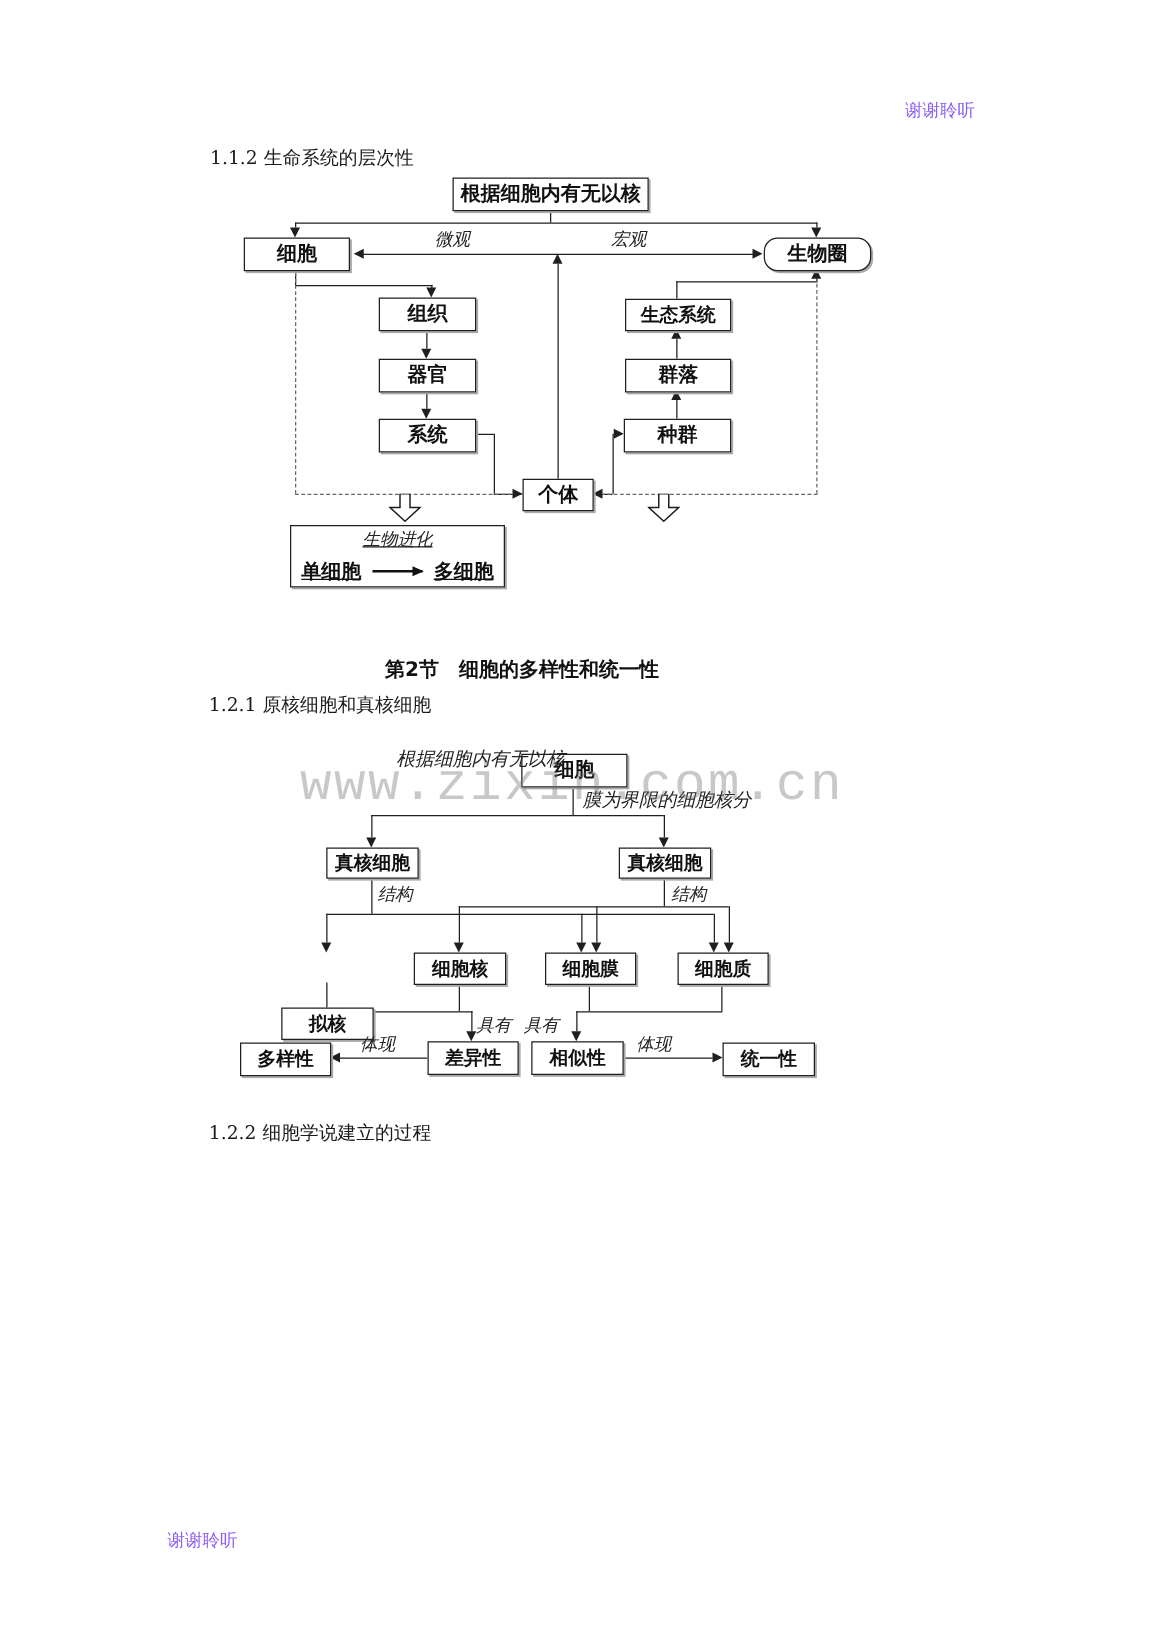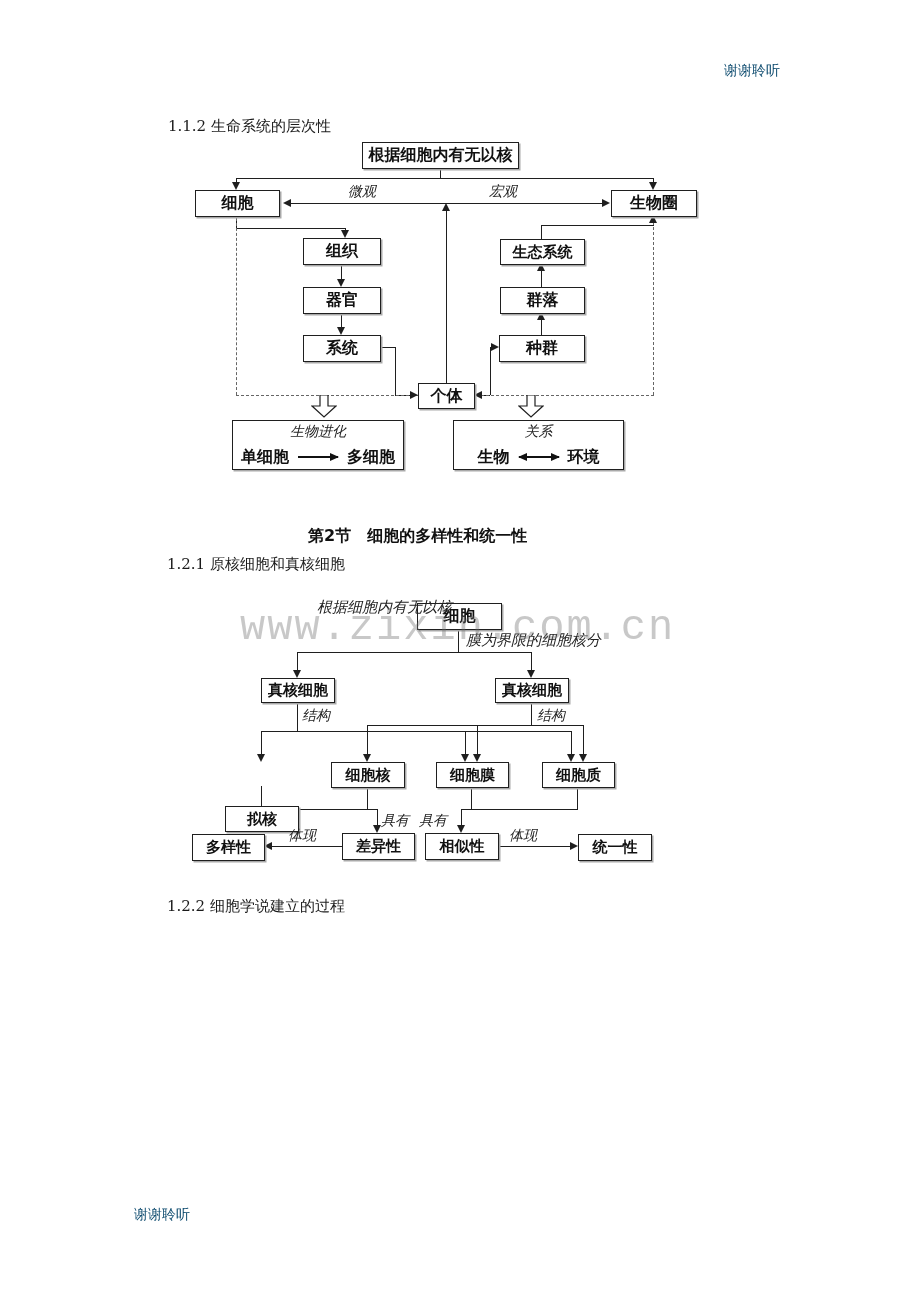--- a/index.html
+++ b/index.html
@@ -1,26 +1,26 @@
 <!DOCTYPE html>
 <html><head>
 <meta charset="utf-8">
 <style>
   html,body{margin:0;padding:0;background:#ffffff;}
   .page{position:relative;width:920px;height:1302px;background:#fff;overflow:hidden;
         font-family:"Liberation Sans",sans-serif;color:#151515;}
   .abs{position:absolute;}
   .heading{font-family:"DejaVu Serif",serif;font-size:15px;color:#1a1a1a;white-space:nowrap;}
-  .thanks{font-family:"DejaVu Serif",serif;font-size:14px;color:#0c4a6e;white-space:nowrap;}
+  .thanks{font-family:"DejaVu Serif",serif;font-size:14px;color:#8b5cf6;white-space:nowrap;margin-top:18px;}
   .sec-title{font-family:"DejaVu Sans",sans-serif;font-weight:bold;font-size:16px;color:#111;white-space:nowrap;}
   .box{position:absolute;background:#fff;border:1.4px solid #1f1f1f;box-shadow:1.5px 1.5px 0 #a9a9a9;
        display:flex;align-items:center;justify-content:center;z-index:2;
        font-family:"DejaVu Sans",sans-serif;font-weight:bold;font-size:16px;color:#111;white-space:nowrap;}
   .box.small{font-size:15px;}
-  .combo{flex-direction:column;gap:6px;}
+  .combo{flex-direction:column;gap:6px;text-decoration:underline;}
   .combo .ttl{font-family:"DejaVu Serif",serif;font-style:italic;font-weight:normal;font-size:14px;color:#222;}
   .combo .row{display:flex;align-items:center;font-size:16px;}
   .script{position:absolute;font-family:"DejaVu Serif",serif;font-style:italic;font-size:14px;color:#222;
           z-index:2;white-space:nowrap;}
   .watermark{position:absolute;left:240px;top:604px;width:470px;font-family:Liberation Mono, monospace;
              font-size:42px;letter-spacing:2px;color:rgba(110,110,110,0.38);z-index:5;pointer-events:none;white-space:nowrap;}
   .hline,.vline{position:absolute;background:#1f1f1f;z-index:1;}
   .dash{position:absolute;z-index:1;}
   .dash.v{border-left:1px dashed #666;}
   .dash.h{border-top:1px dashed #666;}
@@ -46,46 +46,38 @@
 
   <div class="abs heading" style="left:168px;top:117px;">1.1.2 生命系统的层次性</div>
   <div class="abs sec-title" style="left:308px;top:526px;">第2节　细胞的多样性和统一性</div>
   <div class="abs heading" style="left:167px;top:555px;">1.2.1 原核细胞和真核细胞</div>
   <div class="abs heading" style="left:167px;top:897px;">1.2.2 细胞学说建立的过程</div>
 
   <div class="watermark">www.zixin.com.cn</div>
 
   <div class="box" style="left:362px;top:142px;width:155px;height:25px;">根据细胞内有无以核</div>
   <div class="box" style="left:195px;top:190px;width:83px;height:25px;">细胞</div>
-  <div class="box" style="left:611px;top:190px;width:84px;height:25px;">生物圈</div>
+  <div class="box" style="left:611px;top:190px;width:84px;height:25px;border-radius:11px;">生物圈</div>
   <div class="box" style="left:303px;top:238px;width:76px;height:25px;">组织</div>
   <div class="box" style="left:303px;top:287px;width:76px;height:25px;">器官</div>
   <div class="box" style="left:303px;top:335px;width:76px;height:25px;">系统</div>
   <div class="box small" style="left:500px;top:239px;width:83px;height:24px;">生态系统</div>
   <div class="box" style="left:500px;top:287px;width:83px;height:25px;">群落</div>
   <div class="box" style="left:499px;top:335px;width:84px;height:25px;">种群</div>
   <div class="box" style="left:418px;top:383px;width:55px;height:24px;">个体</div>
 
   <div class="script" style="left:340px;top:183px;width:44px;text-align:center;">微观</div>
   <div class="script" style="left:481px;top:183px;width:44px;text-align:center;">宏观</div>
 
   <div class="box combo" style="left:232px;top:420px;width:170px;height:48px;">
     <span class="ttl">生物进化</span>
     <span class="row">
       <span>单细胞</span>
       <span class="mini-arrow"></span>
       <span>多细胞</span>
-    </span>
-  </div>
-  <div class="box combo" style="left:453px;top:420px;width:169px;height:48px;">
-    <span class="ttl">关系</span>
-    <span class="row">
-      <span>生物</span>
-      <span class="mini-arrow double"></span>
-      <span>环境</span>
     </span>
   </div>
 
   <svg class="blockarrow" style="left:311px;top:395px;" width="26" height="23" viewBox="0 0 26 23">
     <path d="M9,0 L17,0 L17,11 L25,11 L13,22 L1,11 L9,11 Z" fill="#ffffff" stroke="#1f1f1f" stroke-width="1.2"></path>
   </svg>
   <svg class="blockarrow" style="left:518px;top:395px;" width="26" height="23" viewBox="0 0 26 23">
     <path d="M9,0 L17,0 L17,11 L25,11 L13,22 L1,11 L9,11 Z" fill="#ffffff" stroke="#1f1f1f" stroke-width="1.2"></path>
   </svg>
 

